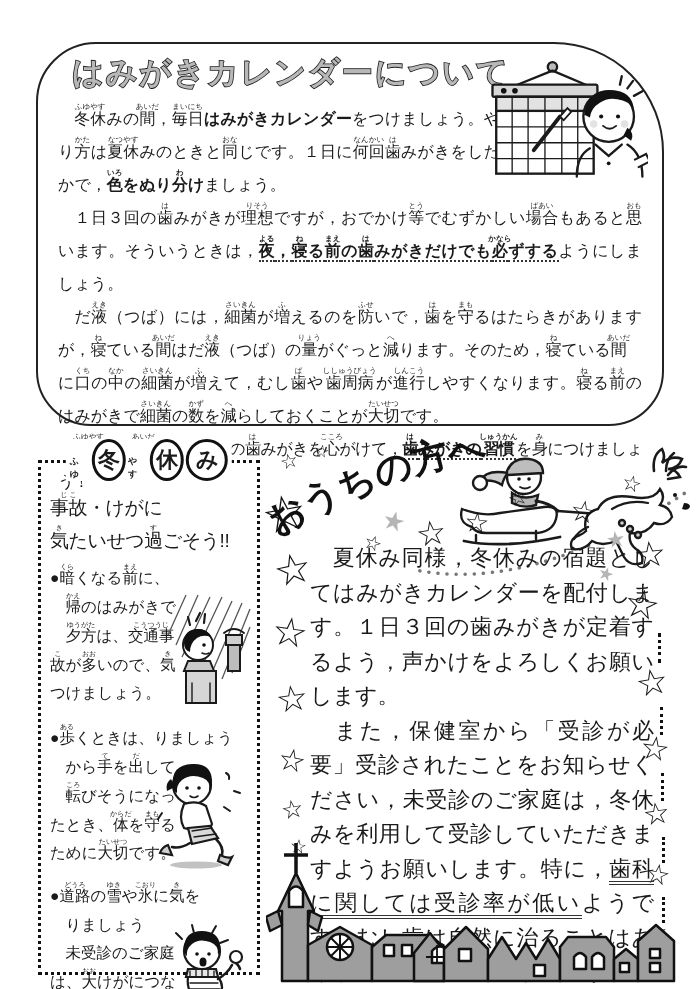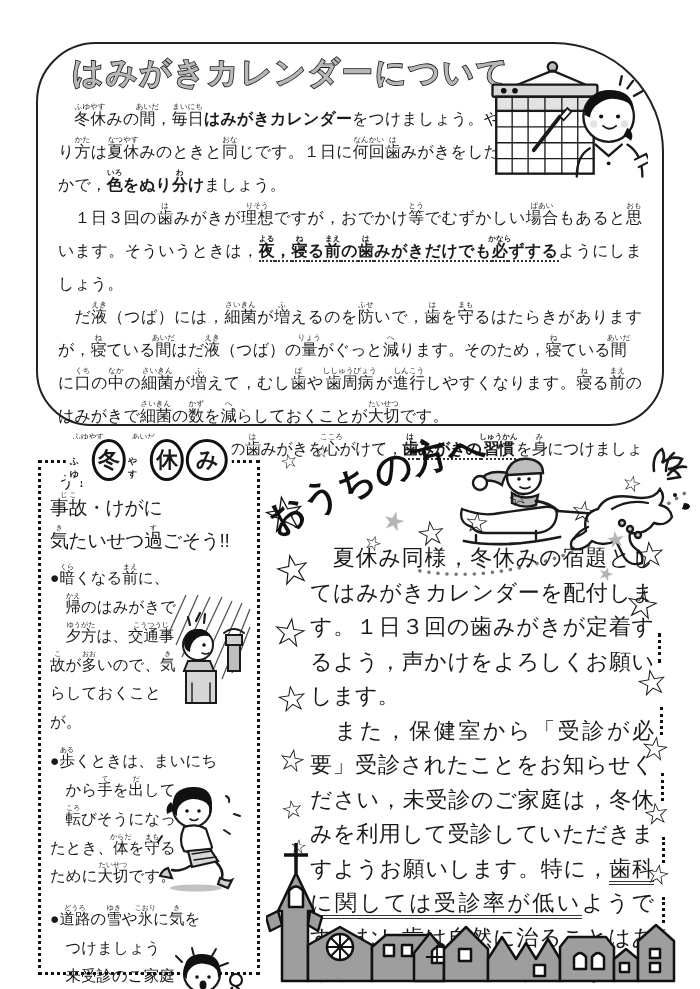--- a/index.html
+++ b/index.html
@@ -125,21 +125,21 @@
       </span>
     </div>
 
     <div class="w-heading">
       <div><ruby><span>事故</span><rt>じ こ</rt></ruby><span>・けがに</span></div>
       <div><ruby><span>気</span><rt>き</rt></ruby><span>たいせつ</span><ruby><span>過</span><rt>す</rt></ruby><span>ごそう!!</span></div>
     </div>
 
     <div class="bullet" style="min-height:150px;">
       <div class="btitle"><span>●</span><ruby><span>暗</span><rt>くら</rt></ruby><span>くなる</span><ruby><span>前</span><rt>まえ</rt></ruby><span>に、</span><br><span>　</span><ruby><span>帰</span><rt>かえ</rt></ruby><span>のはみがきで</span></div>
-      <div class="bbody"><span>　</span><ruby><span>夕方</span><rt>ゆうがた</rt></ruby><span>は、</span><ruby><span>交通事</span><rt>こうつうじ</rt></ruby><ruby><span>故</span><rt>こ</rt></ruby><span>が</span><ruby><span>多</span><rt>おお</rt></ruby><span>いので、</span><ruby><span>気</span><rt>き</rt></ruby><span>らしておくことが。</span></div>
+      <div class="bbody"><span>　</span><ruby><span>夕方</span><rt>ゆうがた</rt></ruby><span>は、</span><ruby><span>交通事</span><rt>こうつうじ</rt></ruby><ruby><span>故</span><rt>こ</rt></ruby><span>が</span><ruby><span>多</span><rt>おお</rt></ruby><span>いので、</span><ruby><span>気</span><rt>き</rt></ruby><span>つけましょう。</span></div>
       <div class="bullet-illo illo1">
         <svg viewBox="0 0 86 116" width="86" height="116">
           <g stroke="#555" stroke-width="1.3">
             <path d="M20 2 L2 42 M32 2 L10 52 M44 4 L16 64 M56 4 L24 72 M66 8 L34 78 M76 10 L44 84 M84 16 L56 86 M84 34 L66 80"></path>
           </g>
           <g stroke="#1a1a1a" stroke-width="2" fill="none" stroke-linecap="round">
             <rect x="60" y="42" width="16" height="10" fill="#cfcfcf"></rect>
             <rect x="62" y="52" width="12" height="26" fill="#bdbdbd"></rect>
             <path d="M58 40 q10 -8 20 0"></path>
             <path d="M30 28 l4 -8 M38 30 l1 -9 M24 32 l-2 -8" stroke-width="2.2"></path>
@@ -149,21 +149,21 @@
             <path d="M36 60 q4 2 7 0" stroke-width="1.6"></path>
             <path d="M22 68 h22 l4 10 h-30 z" fill="#c9c9c9"></path>
             <path d="M20 78 h30 v32 h-30 z" fill="#d6d6d6"></path>
             <path d="M26 110 v-20 M44 110 v-20" stroke-width="1.4"></path>
           </g>
         </svg>
       </div>
     </div>
 
     <div class="bullet" style="min-height:148px;">
-      <div class="btitle"><span>●</span><ruby><span>歩</span><rt>ある</rt></ruby><span>くときは、まいにち</span><br><span>　から</span><ruby><span>手</span><rt>て</rt></ruby><span>を</span><ruby><span>出</span><rt>だ</rt></ruby><span>して</span></div>
+      <div class="btitle"><span>●</span><ruby><span>歩</span><rt>ある</rt></ruby><span>くときは、りましょう</span><br><span>　から</span><ruby><span>手</span><rt>て</rt></ruby><span>を</span><ruby><span>出</span><rt>だ</rt></ruby><span>して</span></div>
       <div class="bbody"><span>　</span><ruby><span>転</span><rt>ころ</rt></ruby><span>びそうになったとき、</span><ruby><span>体</span><rt>からだ</rt></ruby><span>を</span><ruby><span>守</span><rt>まも</rt></ruby><span>るために</span><ruby><span>大切</span><rt>たいせつ</rt></ruby><span>です。</span></div>
       <div class="bullet-illo illo2">
         <svg viewBox="0 0 100 112" width="100" height="112">
           <g stroke="#1a1a1a" stroke-width="2.2" fill="none" stroke-linecap="round">
             <circle cx="38" cy="28" r="19" fill="#fff"></circle>
             <path d="M19 28 q-2 -20 19 -21 q19 -1 20 16 q0 8 -3 11 q2 -10 -6 -13 q-12 -5 -21 2 q-6 5 -5 13 q-4 -2 -4 -8 z" fill="#111" stroke="none"></path>
             <path d="M17 22 q-6 4 -4 12 l8 -4 z" fill="#111" stroke="none"></path>
             <circle cx="33" cy="31" r="1.8" fill="#111" stroke="none"></circle>
             <circle cx="45" cy="31" r="1.8" fill="#111" stroke="none"></circle>
             <path d="M36 39 q4 3 8 0" stroke-width="1.6"></path>
@@ -174,21 +174,21 @@
             <path d="M14 88 q-6 2 -8 8 l12 2 z" fill="#cfcfcf"></path>
             <path d="M66 98 q8 4 12 2 l-4 8 l-10 -4 z" fill="#cfcfcf"></path>
             <ellipse cx="42" cy="108" rx="26" ry="3.5" fill="#c2c2c2" stroke="none"></ellipse>
             <path d="M72 16 q4 2 3 6 M80 34 l6 2 M70 50 l6 4 M8 56 l-4 6" stroke-width="2"></path>
           </g>
         </svg>
       </div>
     </div>
 
     <div class="bullet" style="min-height:150px;">
-      <div class="btitle"><span>●</span><ruby><span>道路</span><rt>どうろ</rt></ruby><span>の</span><ruby><span>雪</span><rt>ゆき</rt></ruby><span>や</span><ruby><span>氷</span><rt>こおり</rt></ruby><span>に</span><ruby><span>気</span><rt>き</rt></ruby><span>を</span><br><span>　つけましょう</span></div>
+      <div class="btitle"><span>●</span><ruby><span>道路</span><rt>どうろ</rt></ruby><span>の</span><ruby><span>雪</span><rt>ゆき</rt></ruby><span>や</span><ruby><span>氷</span><rt>こおり</rt></ruby><span>に</span><ruby><span>気</span><rt>き</rt></ruby><span>を</span><br><span>　りましょう</span></div>
       <div class="bbody"><span>　未受診のご家庭は、</span><ruby><span>大</span><rt>おお</rt></ruby><span>けがにつながります。</span></div>
       <div class="bullet-illo illo3">
         <svg viewBox="0 0 100 114" width="100" height="114">
           <g stroke="#1a1a1a" stroke-width="2.2" fill="none" stroke-linecap="round">
             <circle cx="48" cy="30" r="18" fill="#fff"></circle>
             <path d="M30 28 q0 -18 18 -18 q16 0 18 14 q1 6 -2 10 q1 -10 -8 -13 q-11 -4 -18 2 q-6 5 -5 12 q-3 -2 -3 -7 z" fill="#111" stroke="none"></path>
             <path d="M28 18 l-6 -6 M40 12 l-2 -8 M58 12 l4 -7 M66 22 l8 -3" stroke-width="2"></path>
             <circle cx="43" cy="33" r="1.8" fill="#111" stroke="none"></circle>
             <circle cx="55" cy="33" r="1.8" fill="#111" stroke="none"></circle>
             <ellipse cx="49" cy="41" rx="3.5" ry="4.5" fill="#111" stroke="none"></ellipse>

